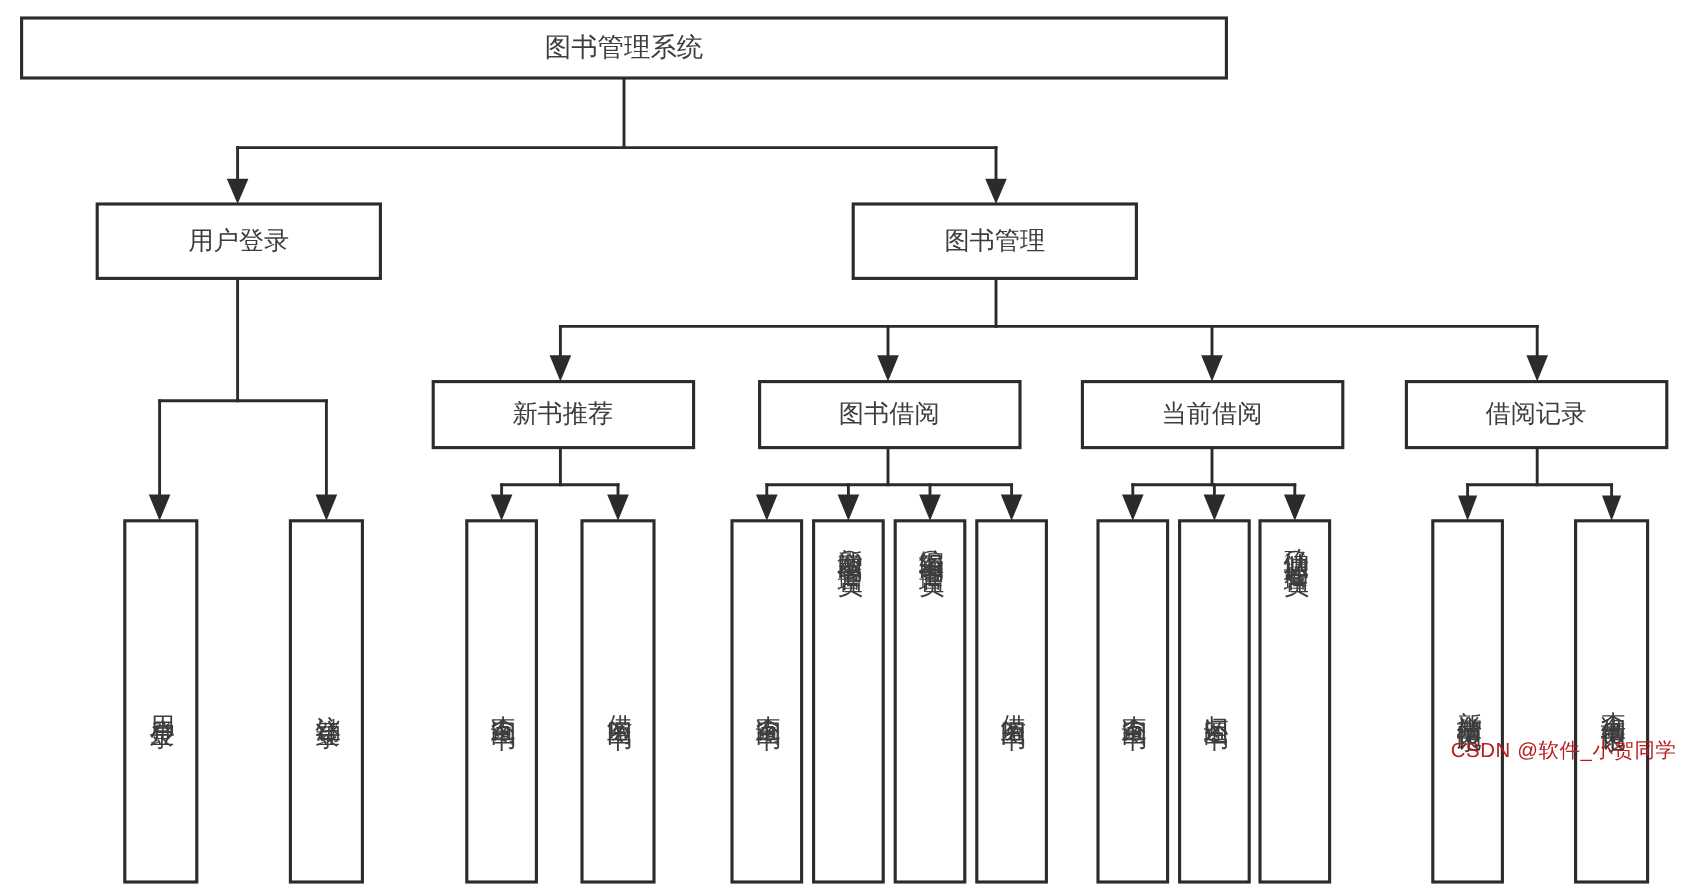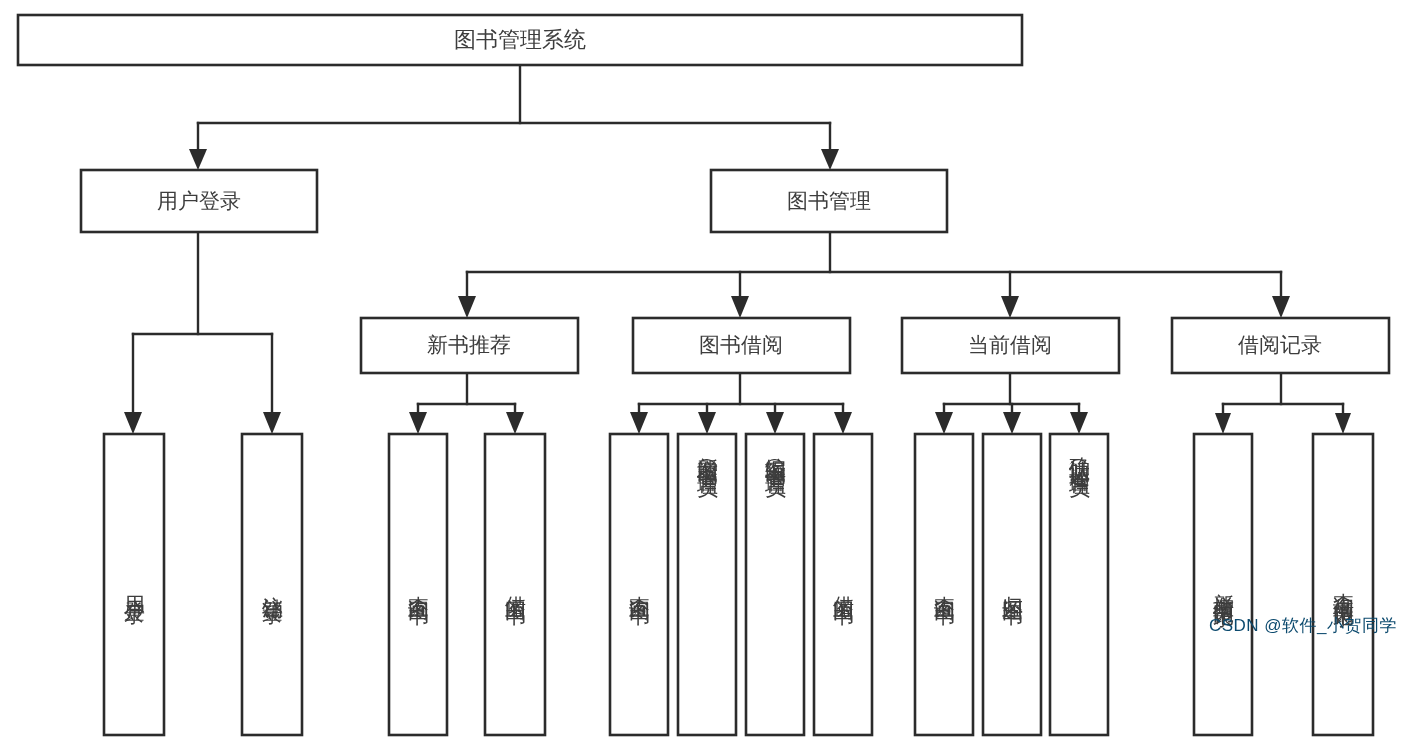--- a/index.html
+++ b/index.html
@@ -72,21 +72,21 @@
     color: #3d3d3d;
     white-space: nowrap;
     text-align: center;
   }
   .watermark {
     position: absolute;
     right: 8px;
     bottom: 6px;
     font-family: "Liberation Sans", "DejaVu Sans", sans-serif;
     font-size: 17px;
-    color: #0c4a6e;
+    color: #b91c1c;
     letter-spacing: 0.5px;
     white-space: nowrap;
   }
 </style>
 </head>
 <body>
 
 <div id="diagram-root">
 
   <svg class="diagram-canvas" viewBox="0 0 1405 747">

